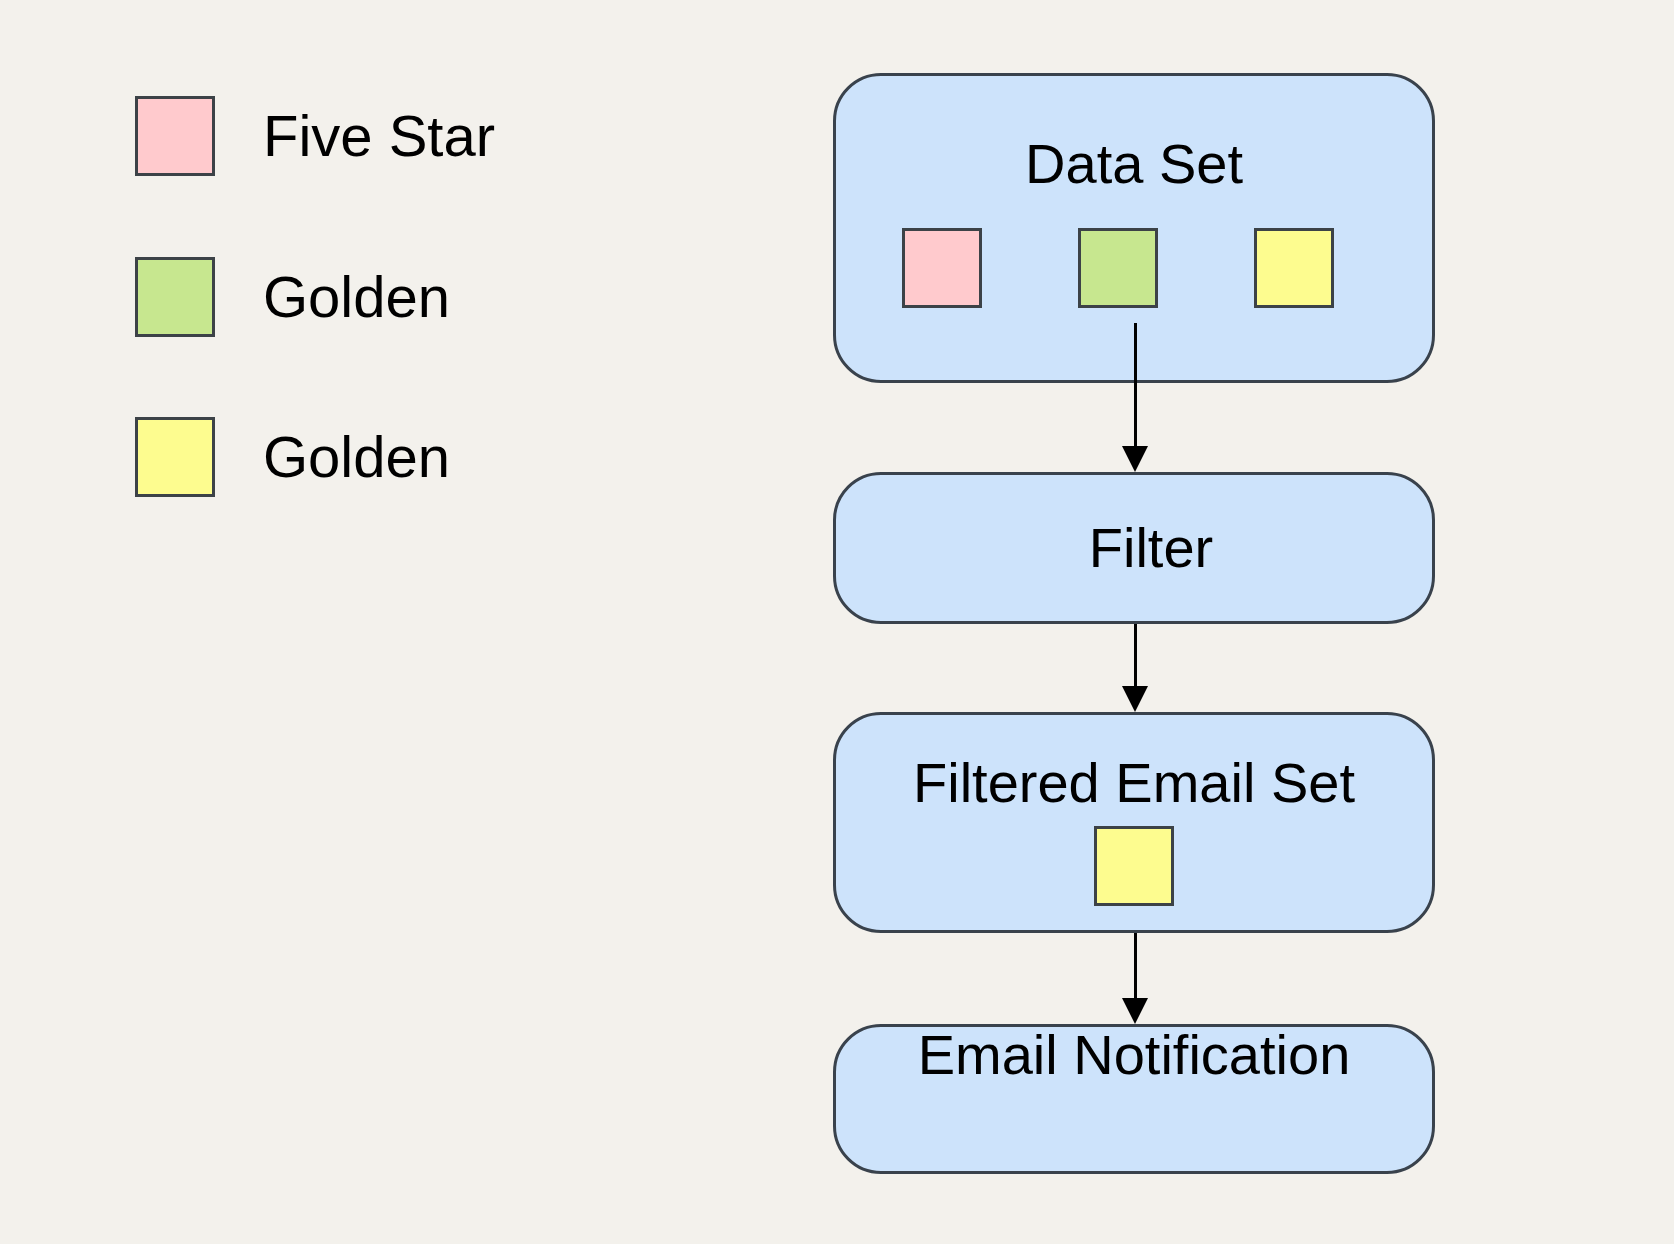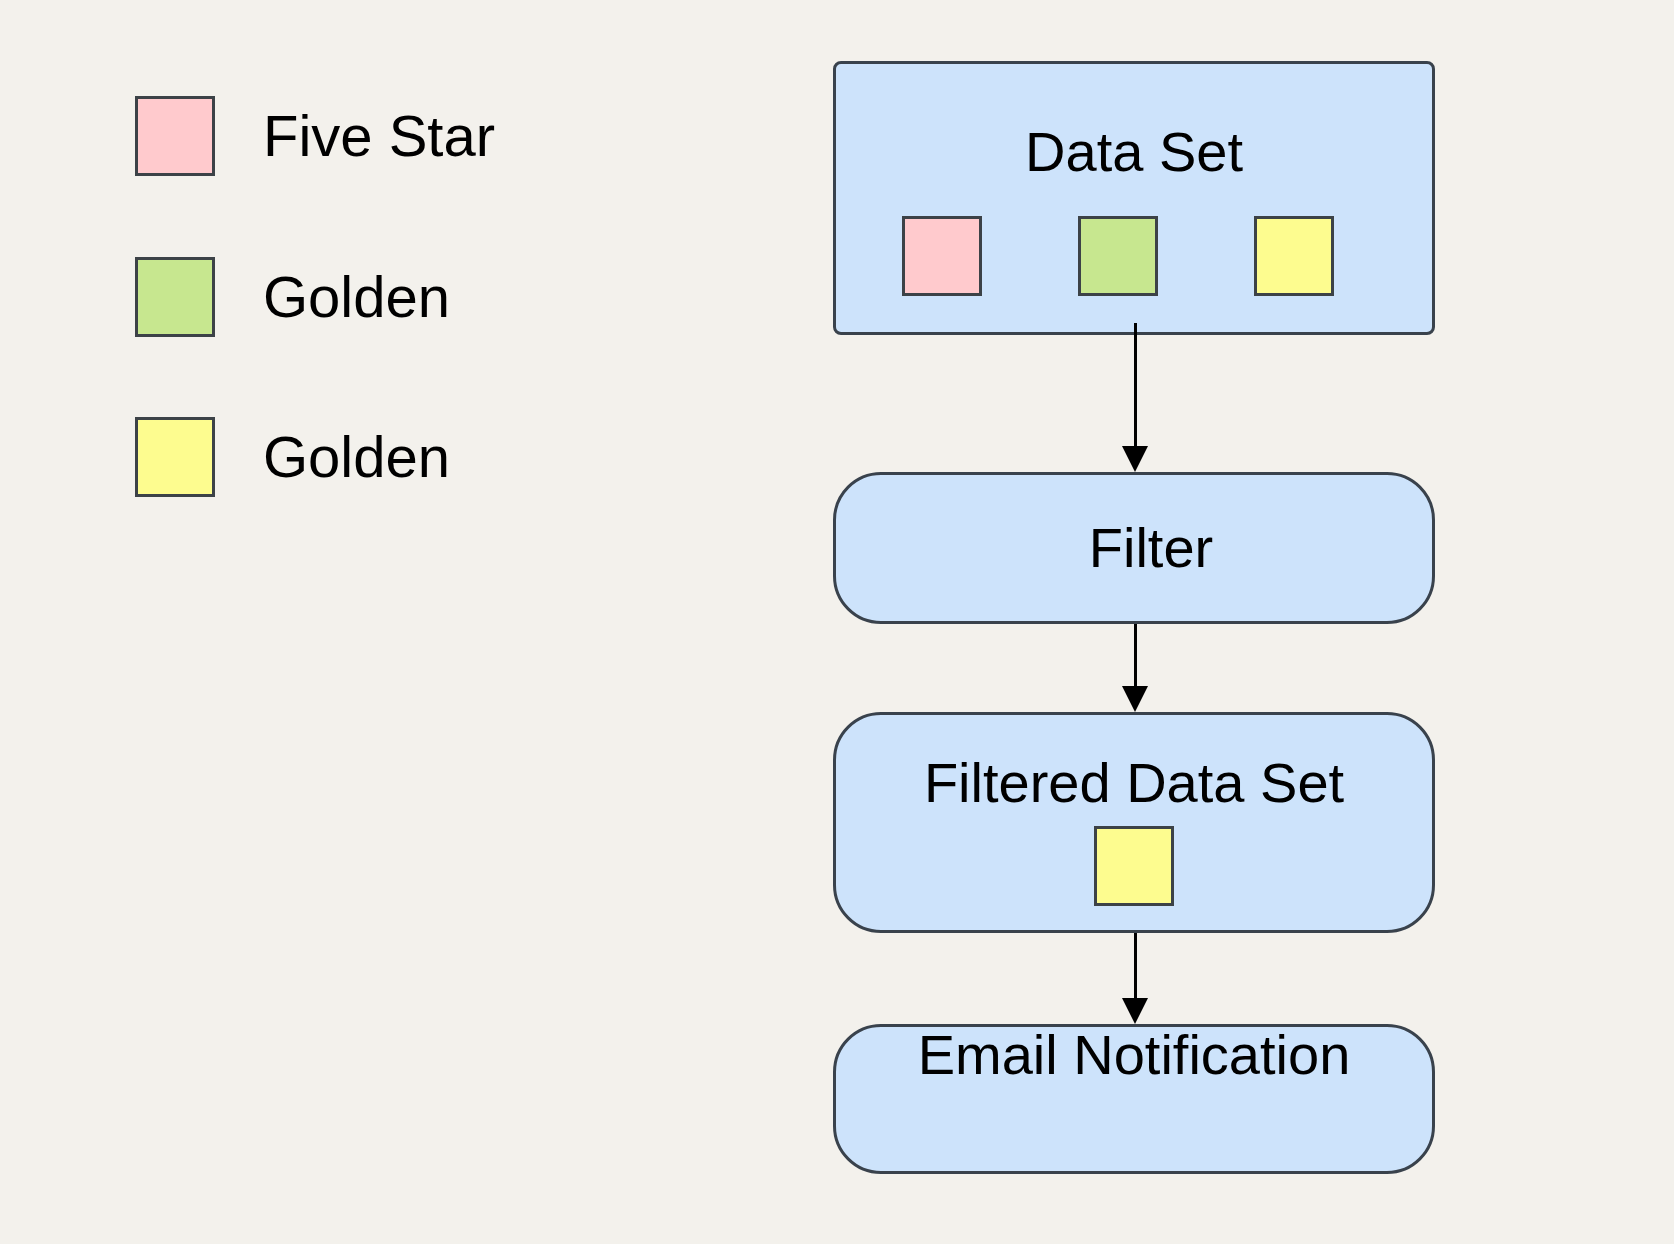--- a/index.html
+++ b/index.html
@@ -47,21 +47,21 @@
     background: #cde3fb;
     border: 3px solid #39424c;
     border-radius: 48px;
   }
   .node-label {
     font-size: 56px;
     line-height: 56px;
     text-align: center;
     white-space: nowrap;
   }
-  .node-dataset   { top: 61px;   height: 274px; border-radius: 8px; }
+  .node-dataset   { top: 73px;   height: 310px; }
   .node-filter    { top: 472px;  height: 152px; display: flex; align-items: center; justify-content: center; padding-left: 34px; }
   .node-filtered  { top: 712px;  height: 221px; }
   .node-email     { top: 1024px; height: 150px; display: flex; justify-content: center; }
 
   .node-dataset .node-label { margin-top: 60px; }
   .node-dataset .swatch-row {
     margin-top: 36px;
     display: flex;
     justify-content: center;
     gap: 96px;
@@ -138,21 +138,21 @@
   <div class="node node-filter">
     <div class="node-label">Filter</div>
   </div>
 
   <div class="edge edge-2">
     <div class="edge-line"></div>
     <div class="edge-head"></div>
   </div>
 
   <div class="node node-filtered">
-    <div class="node-label">Filtered Data Set</div>
+    <div class="node-label">Filtered Email Set</div>
     <div class="swatch-row">
       <div class="swatch" style="background-color: rgb(253, 252, 143);"></div>
     </div>
   </div>
 
   <div class="edge edge-3">
     <div class="edge-line"></div>
     <div class="edge-head"></div>
   </div>
 

